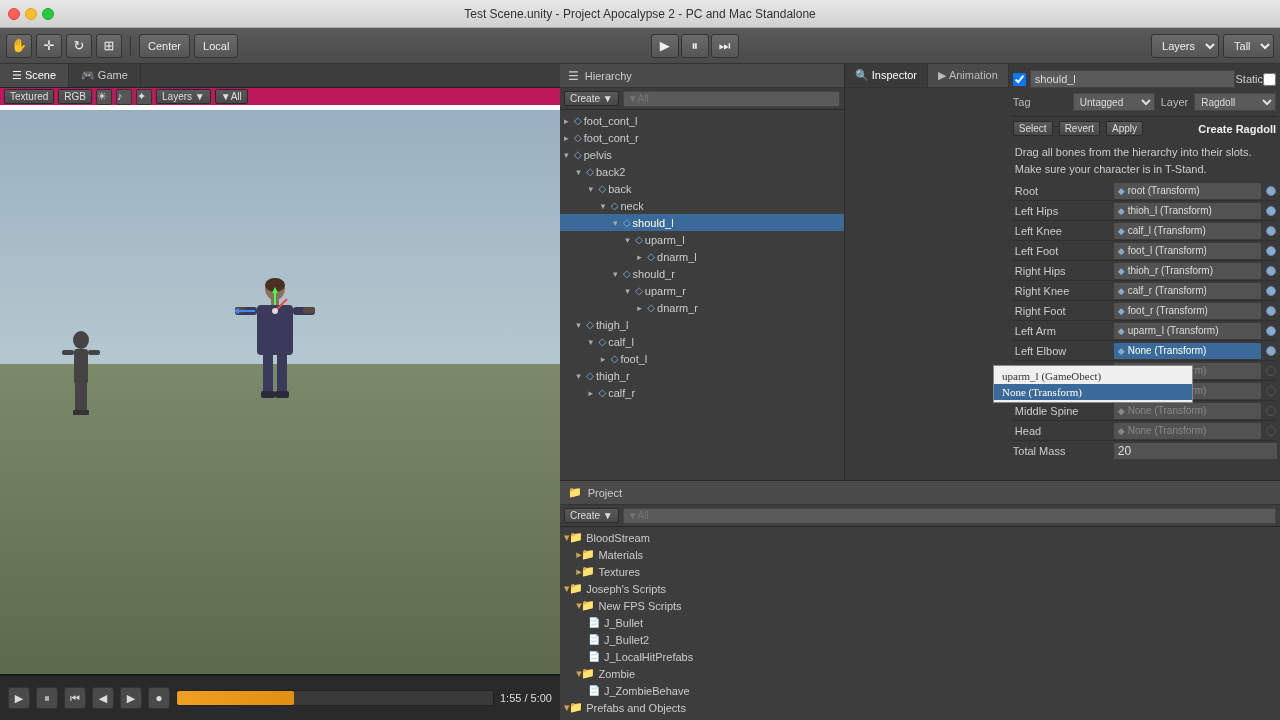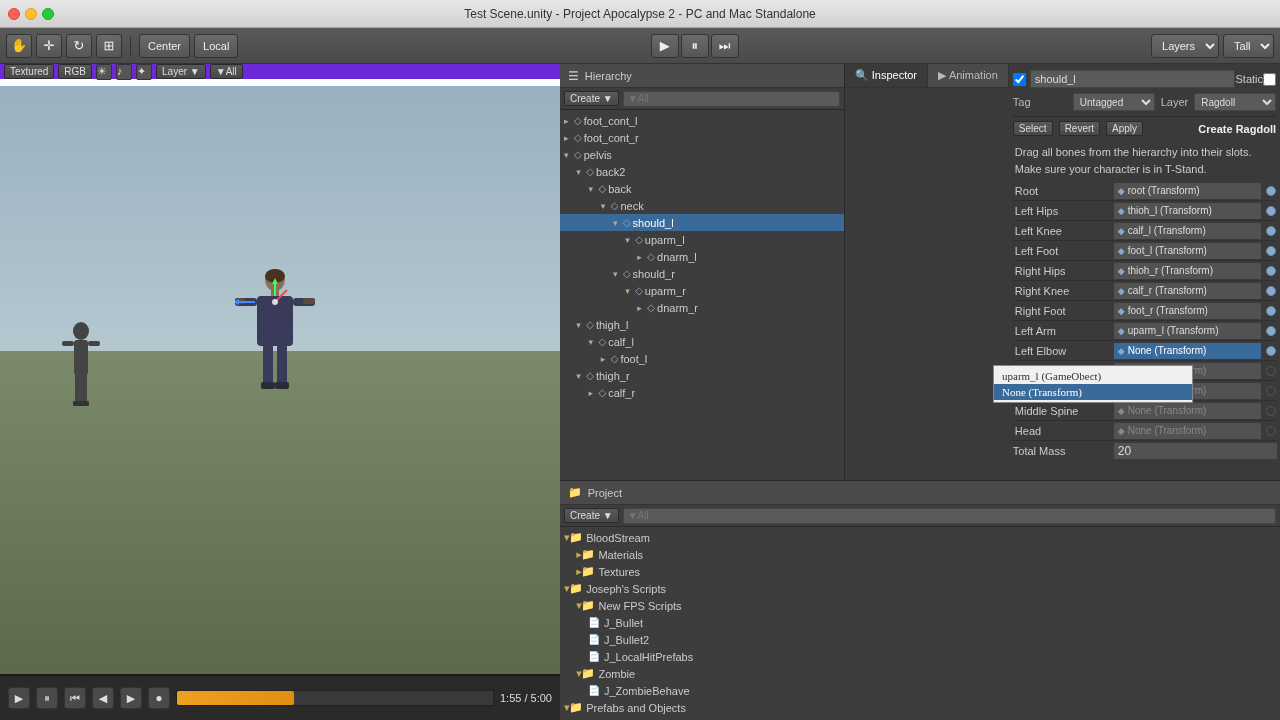--- a/index.html
+++ b/index.html
@@ -106,26 +106,26 @@
       display: flex;
       align-items: center;
       font-size: 11px;
       color: #ccc;
       cursor: pointer;
       border-right: 1px solid #333;
     }
     .vp-tab.active { background: #4a4a4a; color: #fff; }
     #scene-toolbar {
       height: 22px;
-      background: #6d28d9;
+      background: #be185d;
       display: flex;
       align-items: center;
       padding: 0 4px;
       gap: 4px;
-      border-bottom: 7px solid #ffffff;
+      border-bottom: 5px solid #ffffff;
     }
     .scene-tb-item {
       background: linear-gradient(to bottom, #595959, #484848);
       border: 1px solid #2a2a2a;
       border-radius: 2px;
       color: #ddd;
       font-size: 10px;
       padding: 1px 5px;
       cursor: pointer;
     }
@@ -510,27 +510,31 @@
     <option>Layers</option>
   </select>
   <select class="layers-select">
     <option>Tall</option>
   </select>
 </div>
 
 <div id="main">
 
   <div id="viewport">
+    <div id="viewport-tabs">
+      <div class="vp-tab active">☰ Scene</div>
+      <div class="vp-tab">🎮 Game</div>
+    </div>
     <div id="scene-toolbar">
       <div class="scene-tb-item">Textured</div>
       <div class="scene-tb-item">RGB</div>
       <div style="width:16px;height:16px;background:#555;border:1px solid #333;border-radius:2px;cursor:pointer;">☀</div>
       <div style="width:16px;height:16px;background:#555;border:1px solid #333;border-radius:2px;cursor:pointer;">♪</div>
       <div style="width:16px;height:16px;background:#555;border:1px solid #333;border-radius:2px;cursor:pointer;">✦</div>
-      <div class="scene-tb-item">Layer ▼</div>
+      <div class="scene-tb-item">Layers ▼</div>
       <div class="scene-tb-item">▼All</div>
     </div>
     <div id="scene-view">
 
       <div class="sky"></div>
 
       <div class="ground"></div>
 
       <div class="char-secondary">
         <svg viewBox="0 0 50 140" class="char-svg">

